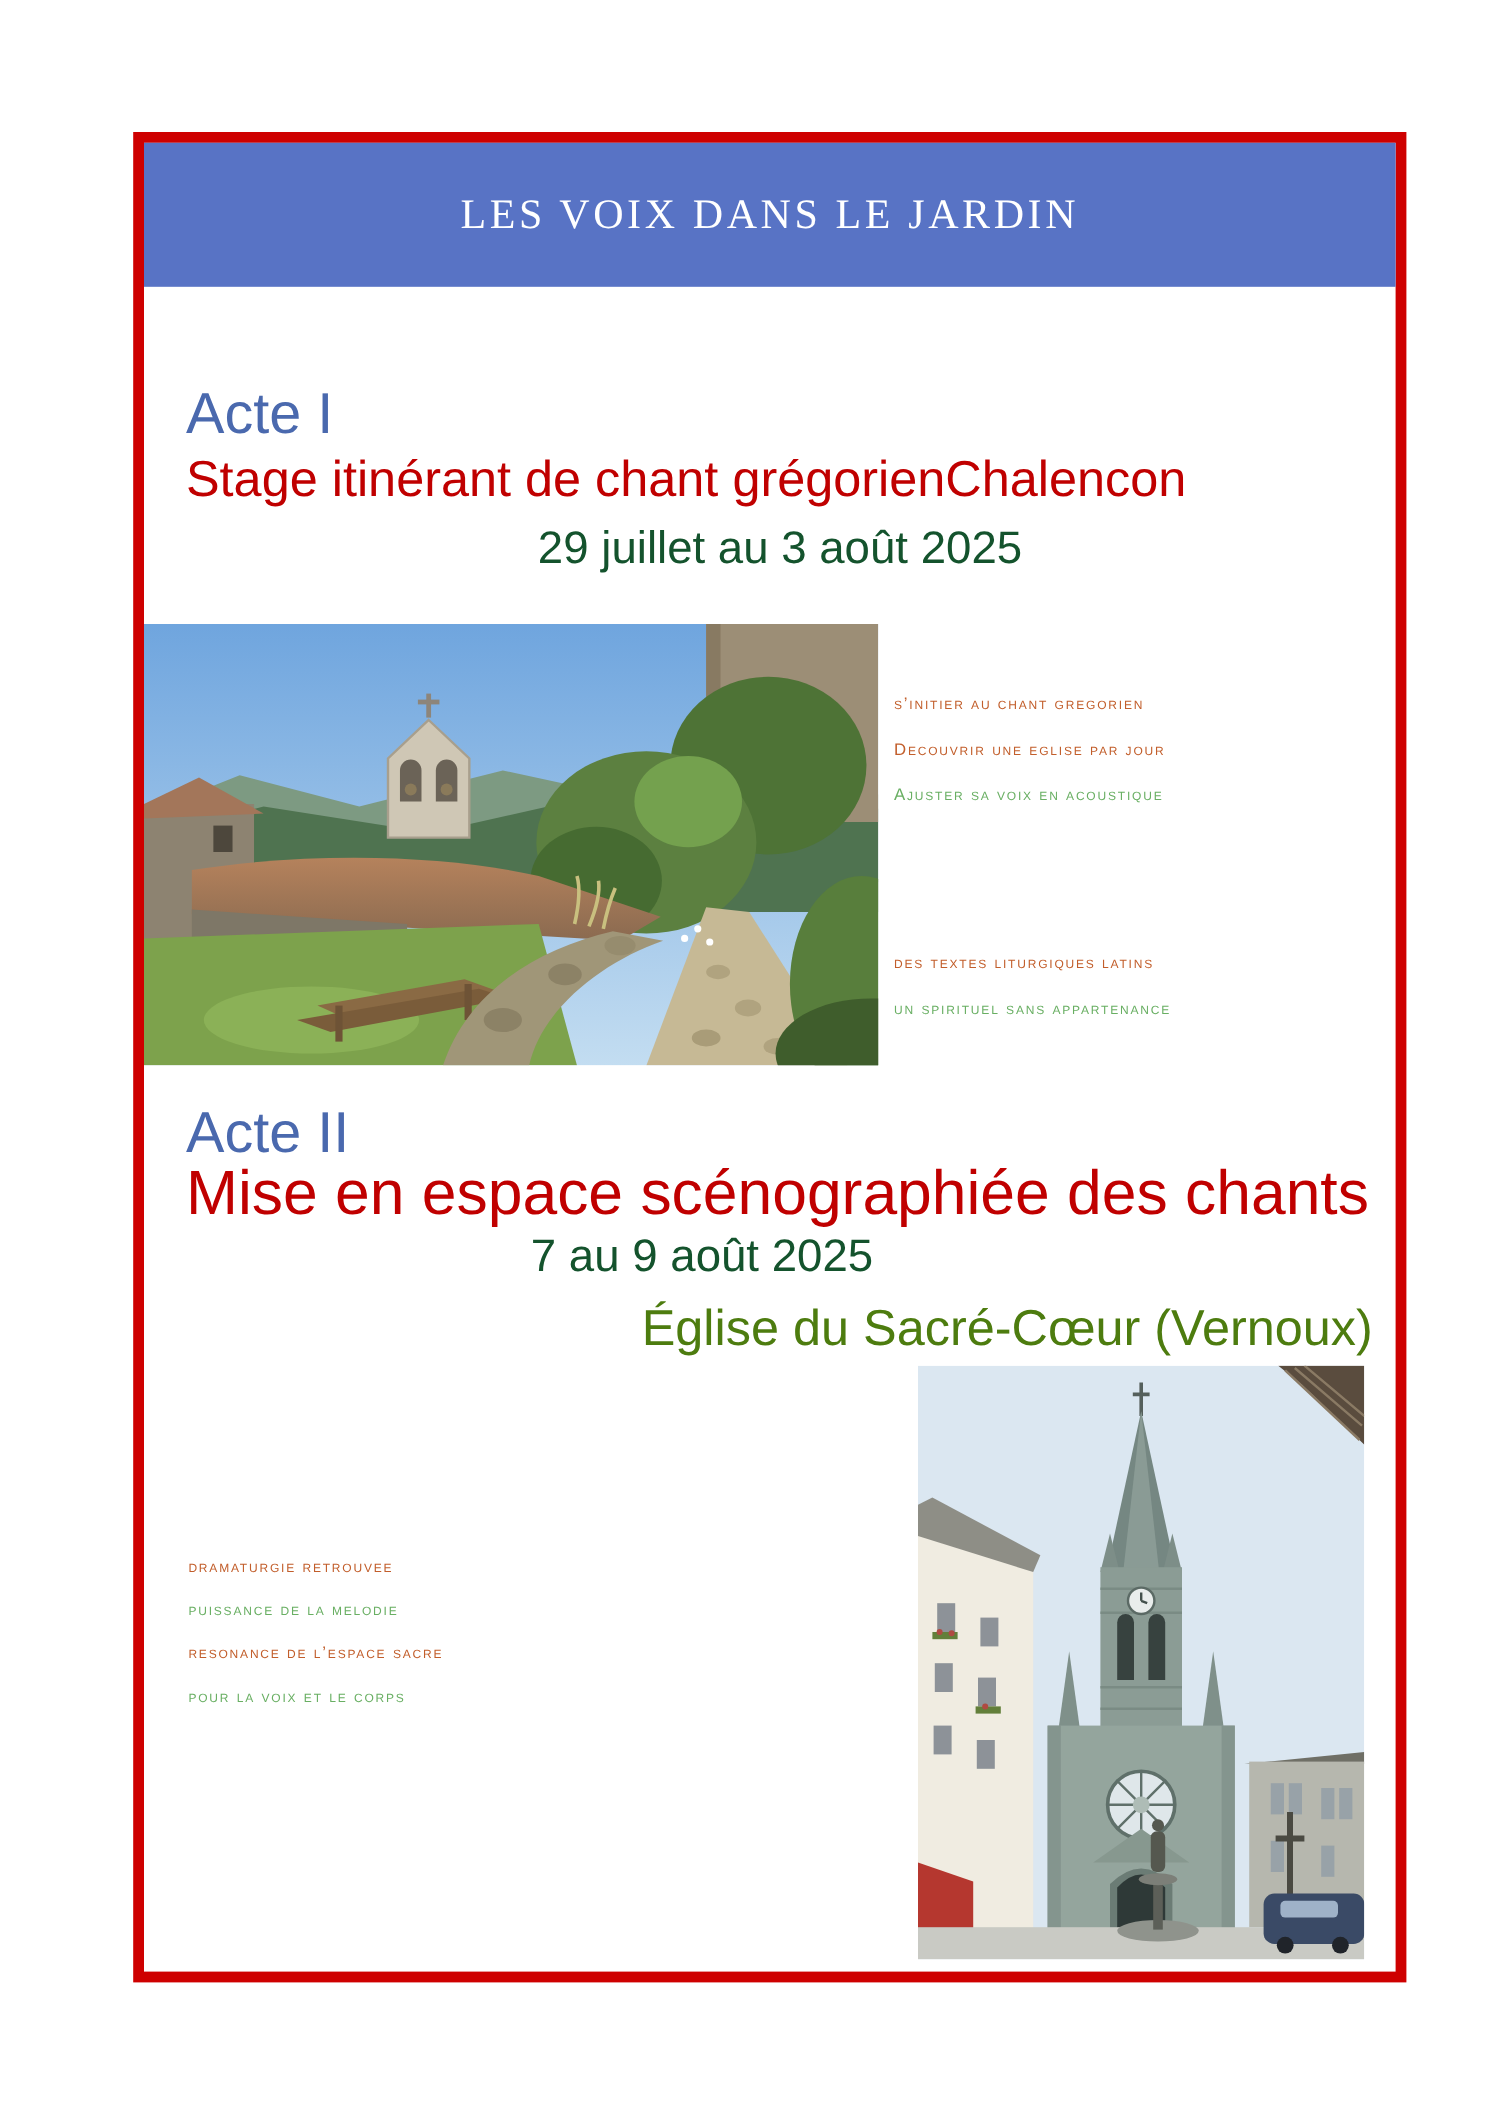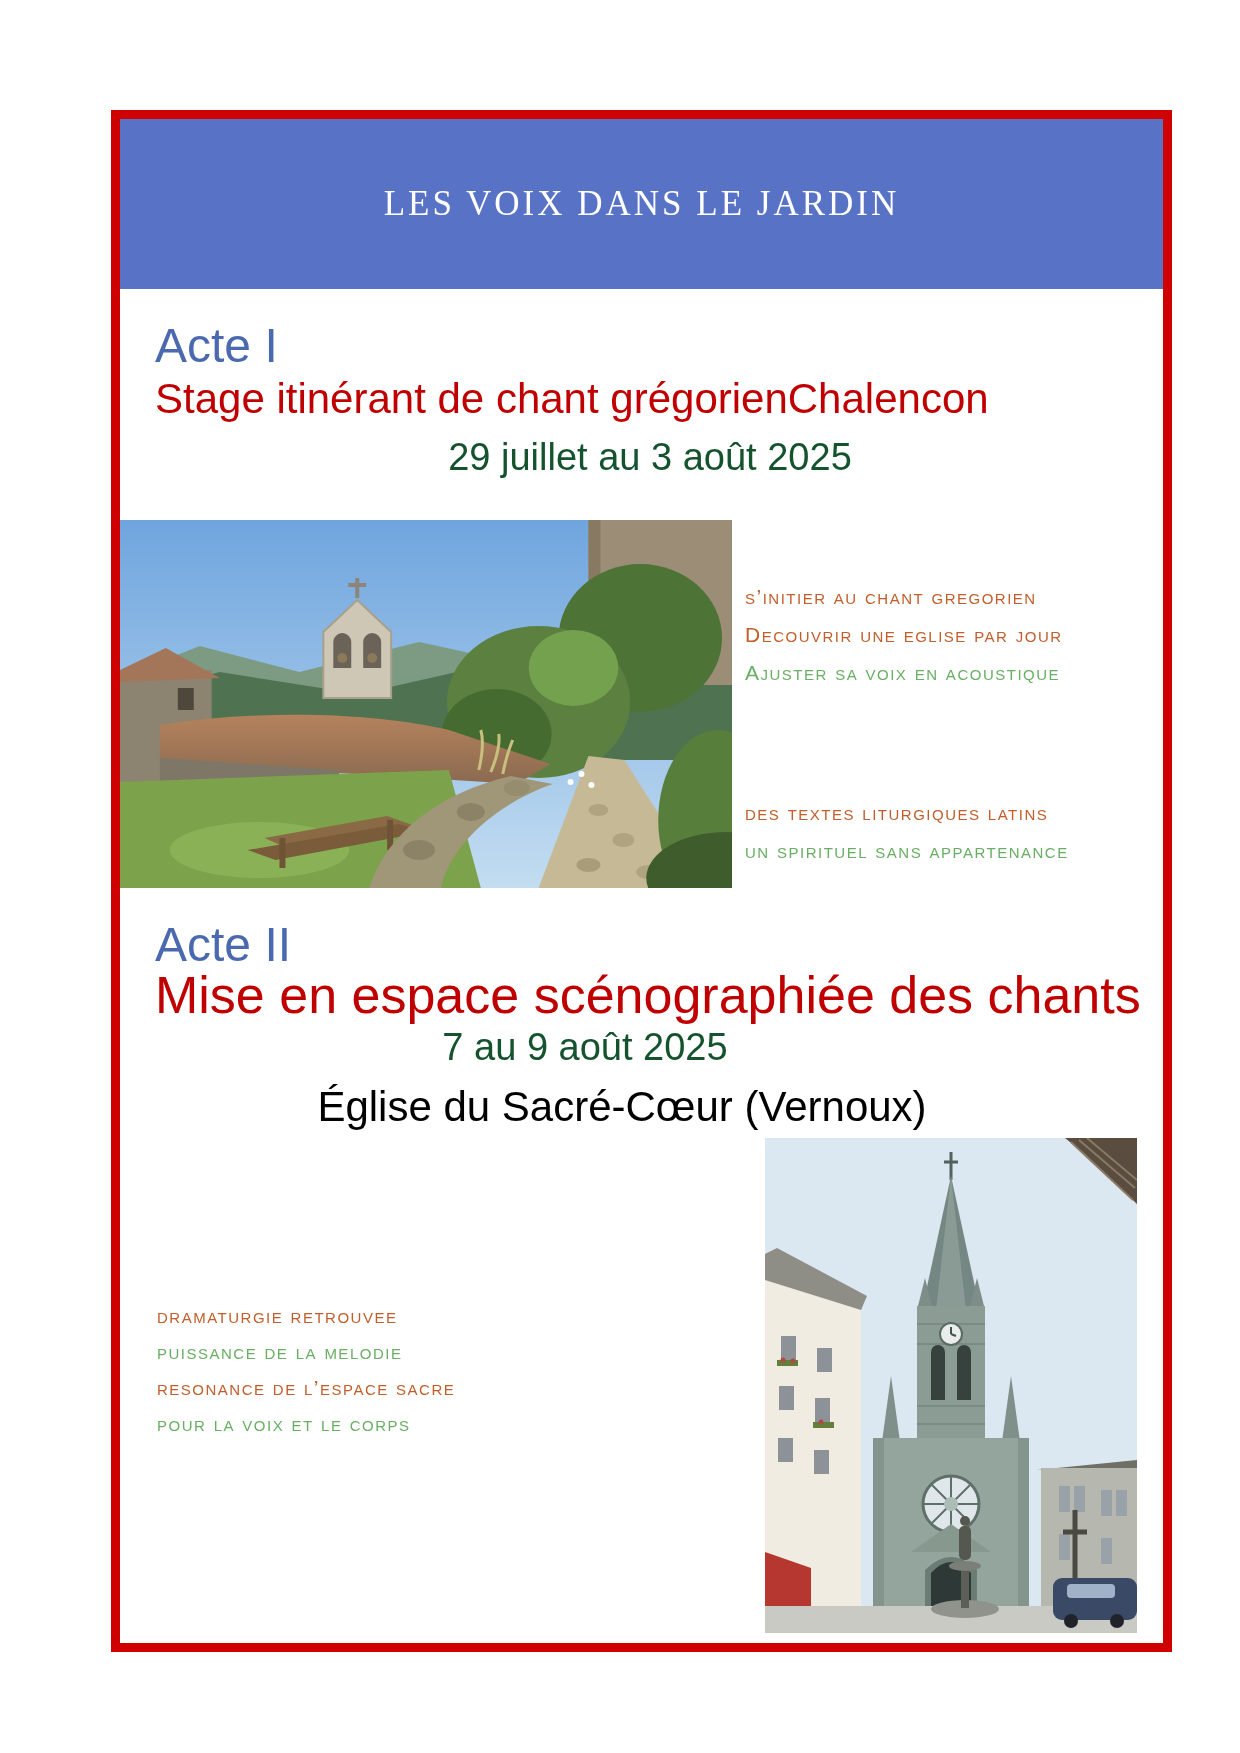--- a/index.html
+++ b/index.html
@@ -1,40 +1,40 @@
 <!DOCTYPE html>
 <html><head>
 <meta charset="utf-8">
 <style>
   html,body{margin:0;padding:0;background:#ffffff;}
   .page{position:relative;width:1240px;height:1753px;background:#ffffff;overflow:hidden;
         font-family:"Liberation Sans",sans-serif;}
   .frame{position:absolute;left:111px;top:110px;width:1061px;height:1542px;
          border:9px solid #ce0000;box-sizing:border-box;background:#ffffff;}
-  .banner{position:absolute;left:0;top:0;width:1043px;height:170px;background:#5873c5;
+  .banner{position:absolute;left:0;top:0;width:1043px;height:120px;background:#5873c5;
           display:flex;align-items:center;justify-content:center;}
   .banner .title{font-family:"Liberation Serif",serif;color:#ffffff;font-size:35px;
                  letter-spacing:3px;font-weight:400;white-space:nowrap;}
   .acte{position:absolute;left:35px;font-size:48px;color:#4a69ae;}
   .acte1-label{top:199px;}
   .acte2-label{top:798px;}
   .headline-row{position:absolute;left:35px;top:256px;width:975px;display:flex;
                 justify-content:flex-start;font-size:42px;color:#c00000;white-space:nowrap;}
   .headline2{position:absolute;left:35px;top:846px;font-size:52px;color:#c00000;white-space:nowrap;}
   .date{position:absolute;font-size:38px;color:#14532d;text-align:center;white-space:nowrap;}
   .date1{left:10px;top:317px;width:1040px;}
   .date2{left:10px;top:907px;width:910px;}
-  .venue{position:absolute;left:2px;top:964px;width:1000px;text-align:center;
-         font-size:42px;color:#000000;white-space:nowrap;}
+  .venue{position:absolute;left:24px;top:964px;width:1000px;text-align:right;
+         font-size:42px;color:#4d7c0f;white-space:nowrap;}
   .photo{position:absolute;overflow:hidden;}
   .photo svg{display:block;width:100%;height:100%;}
   .photo1{left:0px;top:401px;width:612px;height:368px;}
   .photo2{left:645px;top:1019px;width:372px;height:495px;}
-  .pts{position:absolute;font-size:21px;letter-spacing:1.5px;font-variant:small-caps;
-       line-height:38px;white-space:nowrap;margin-top:11px;}
+  .pts{position:absolute;font-size:14px;letter-spacing:1.5px;font-variant:small-caps;
+       line-height:38px;white-space:nowrap;}
   .pts1{left:625px;top:448px;}
   .pts1b{left:625px;top:664px;}
   .pts2{left:37px;top:1168px;line-height:36px;}
   .c-orange{color:#c25e2b;}
   .c-green{color:#69af63;}
 </style>
 </head>
 <body>
 
 <div class="page">

